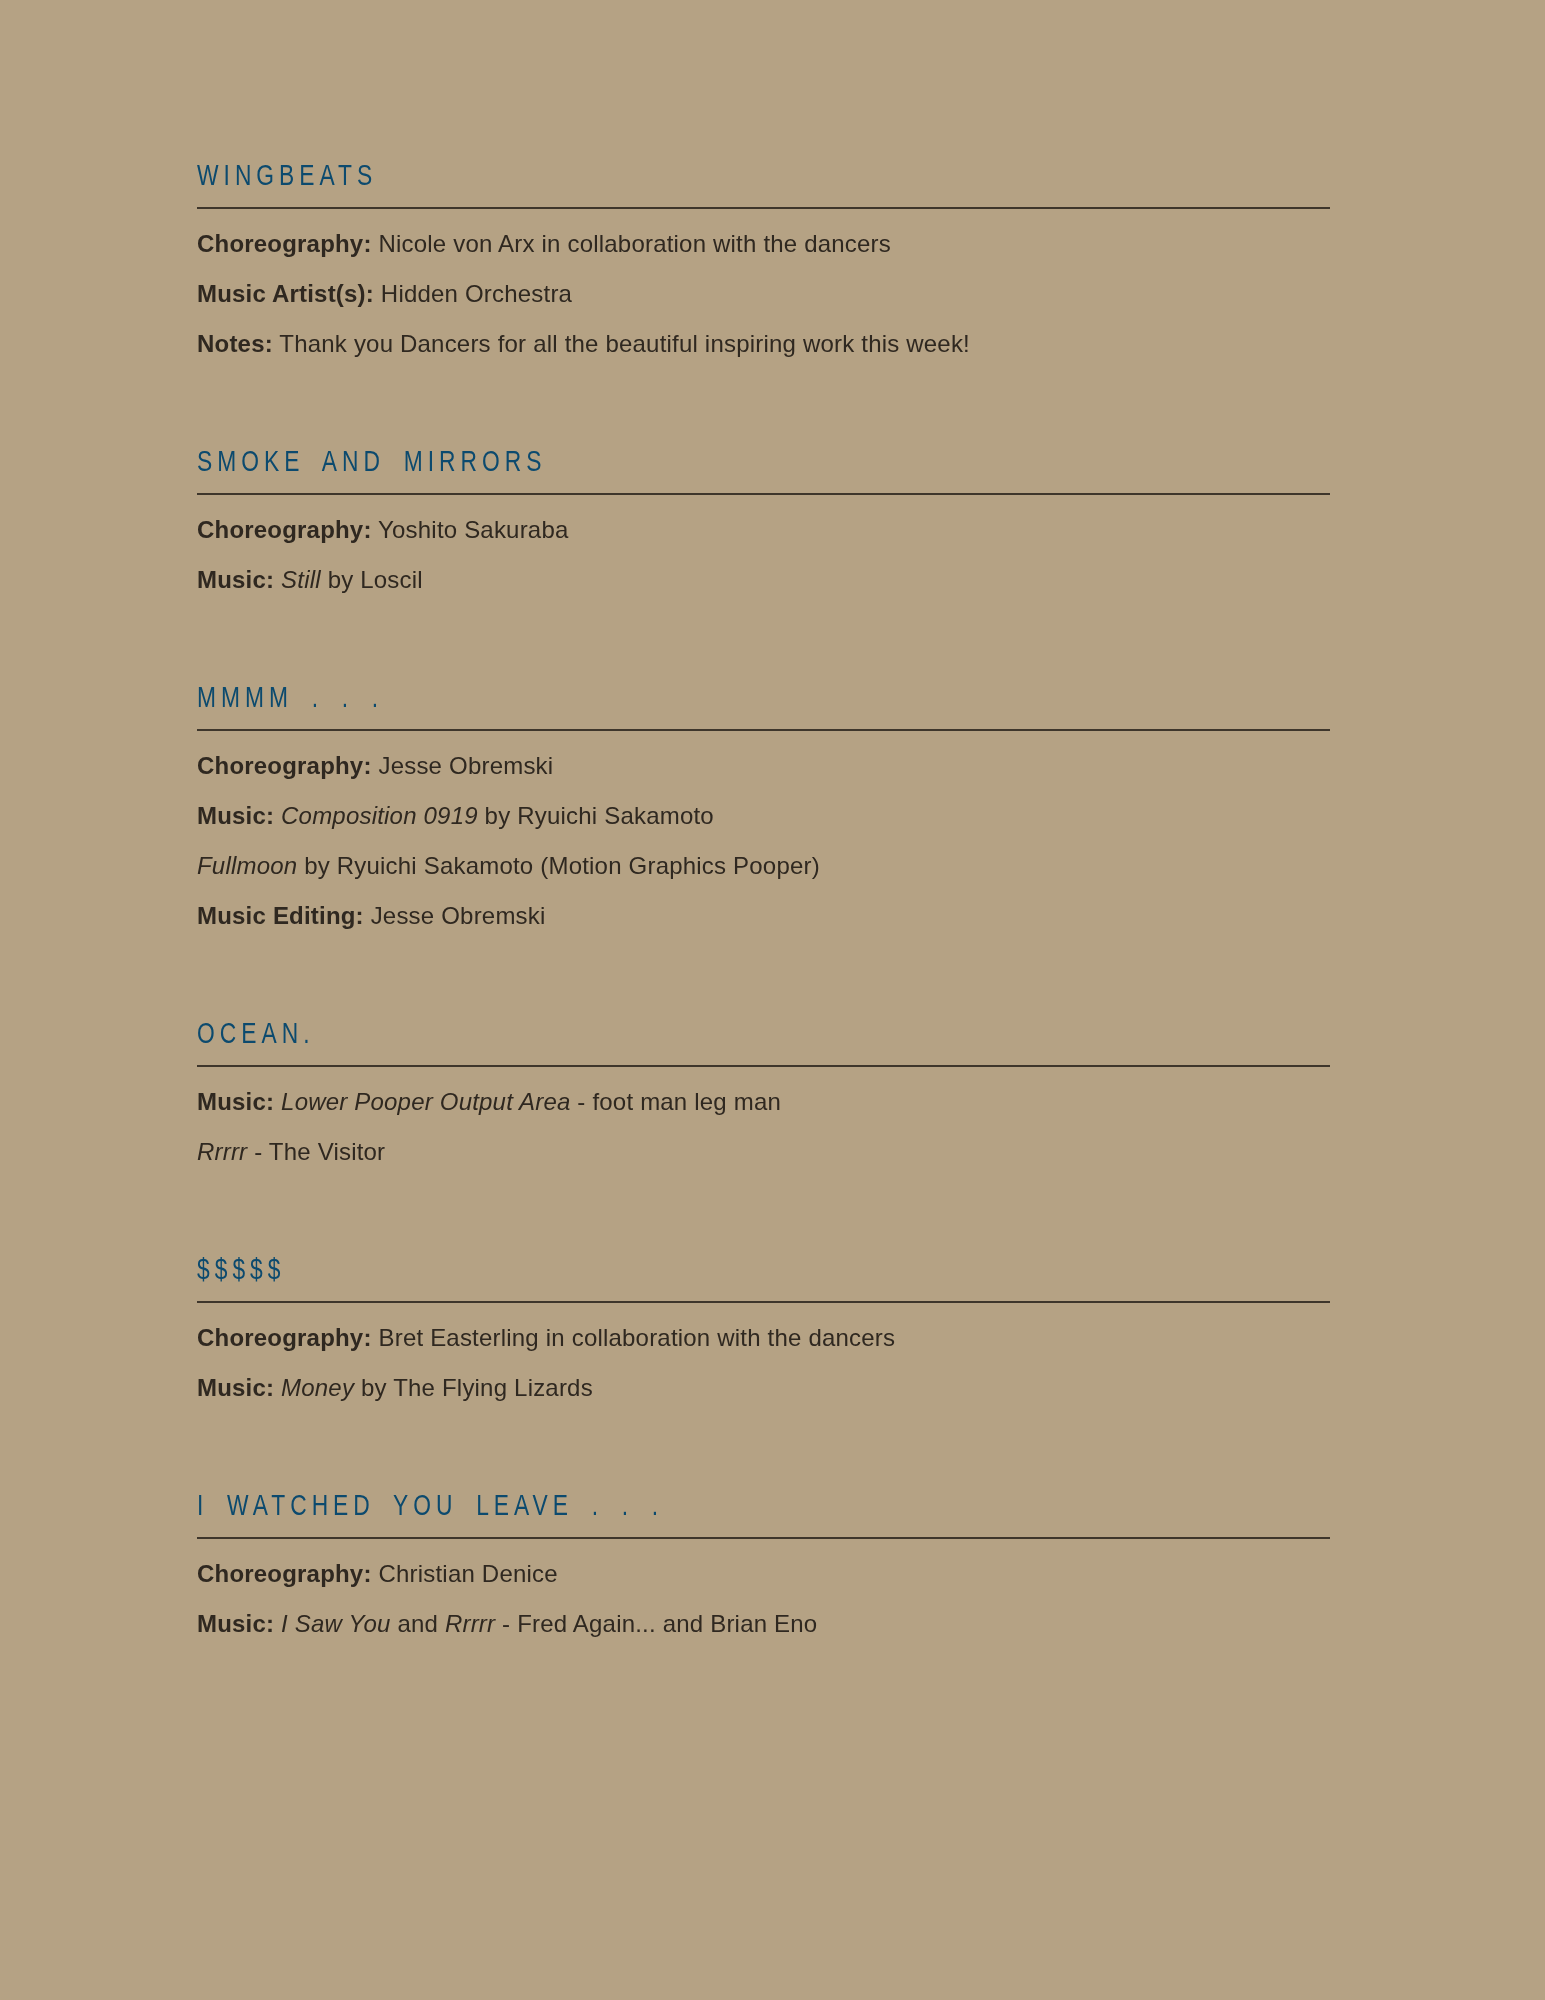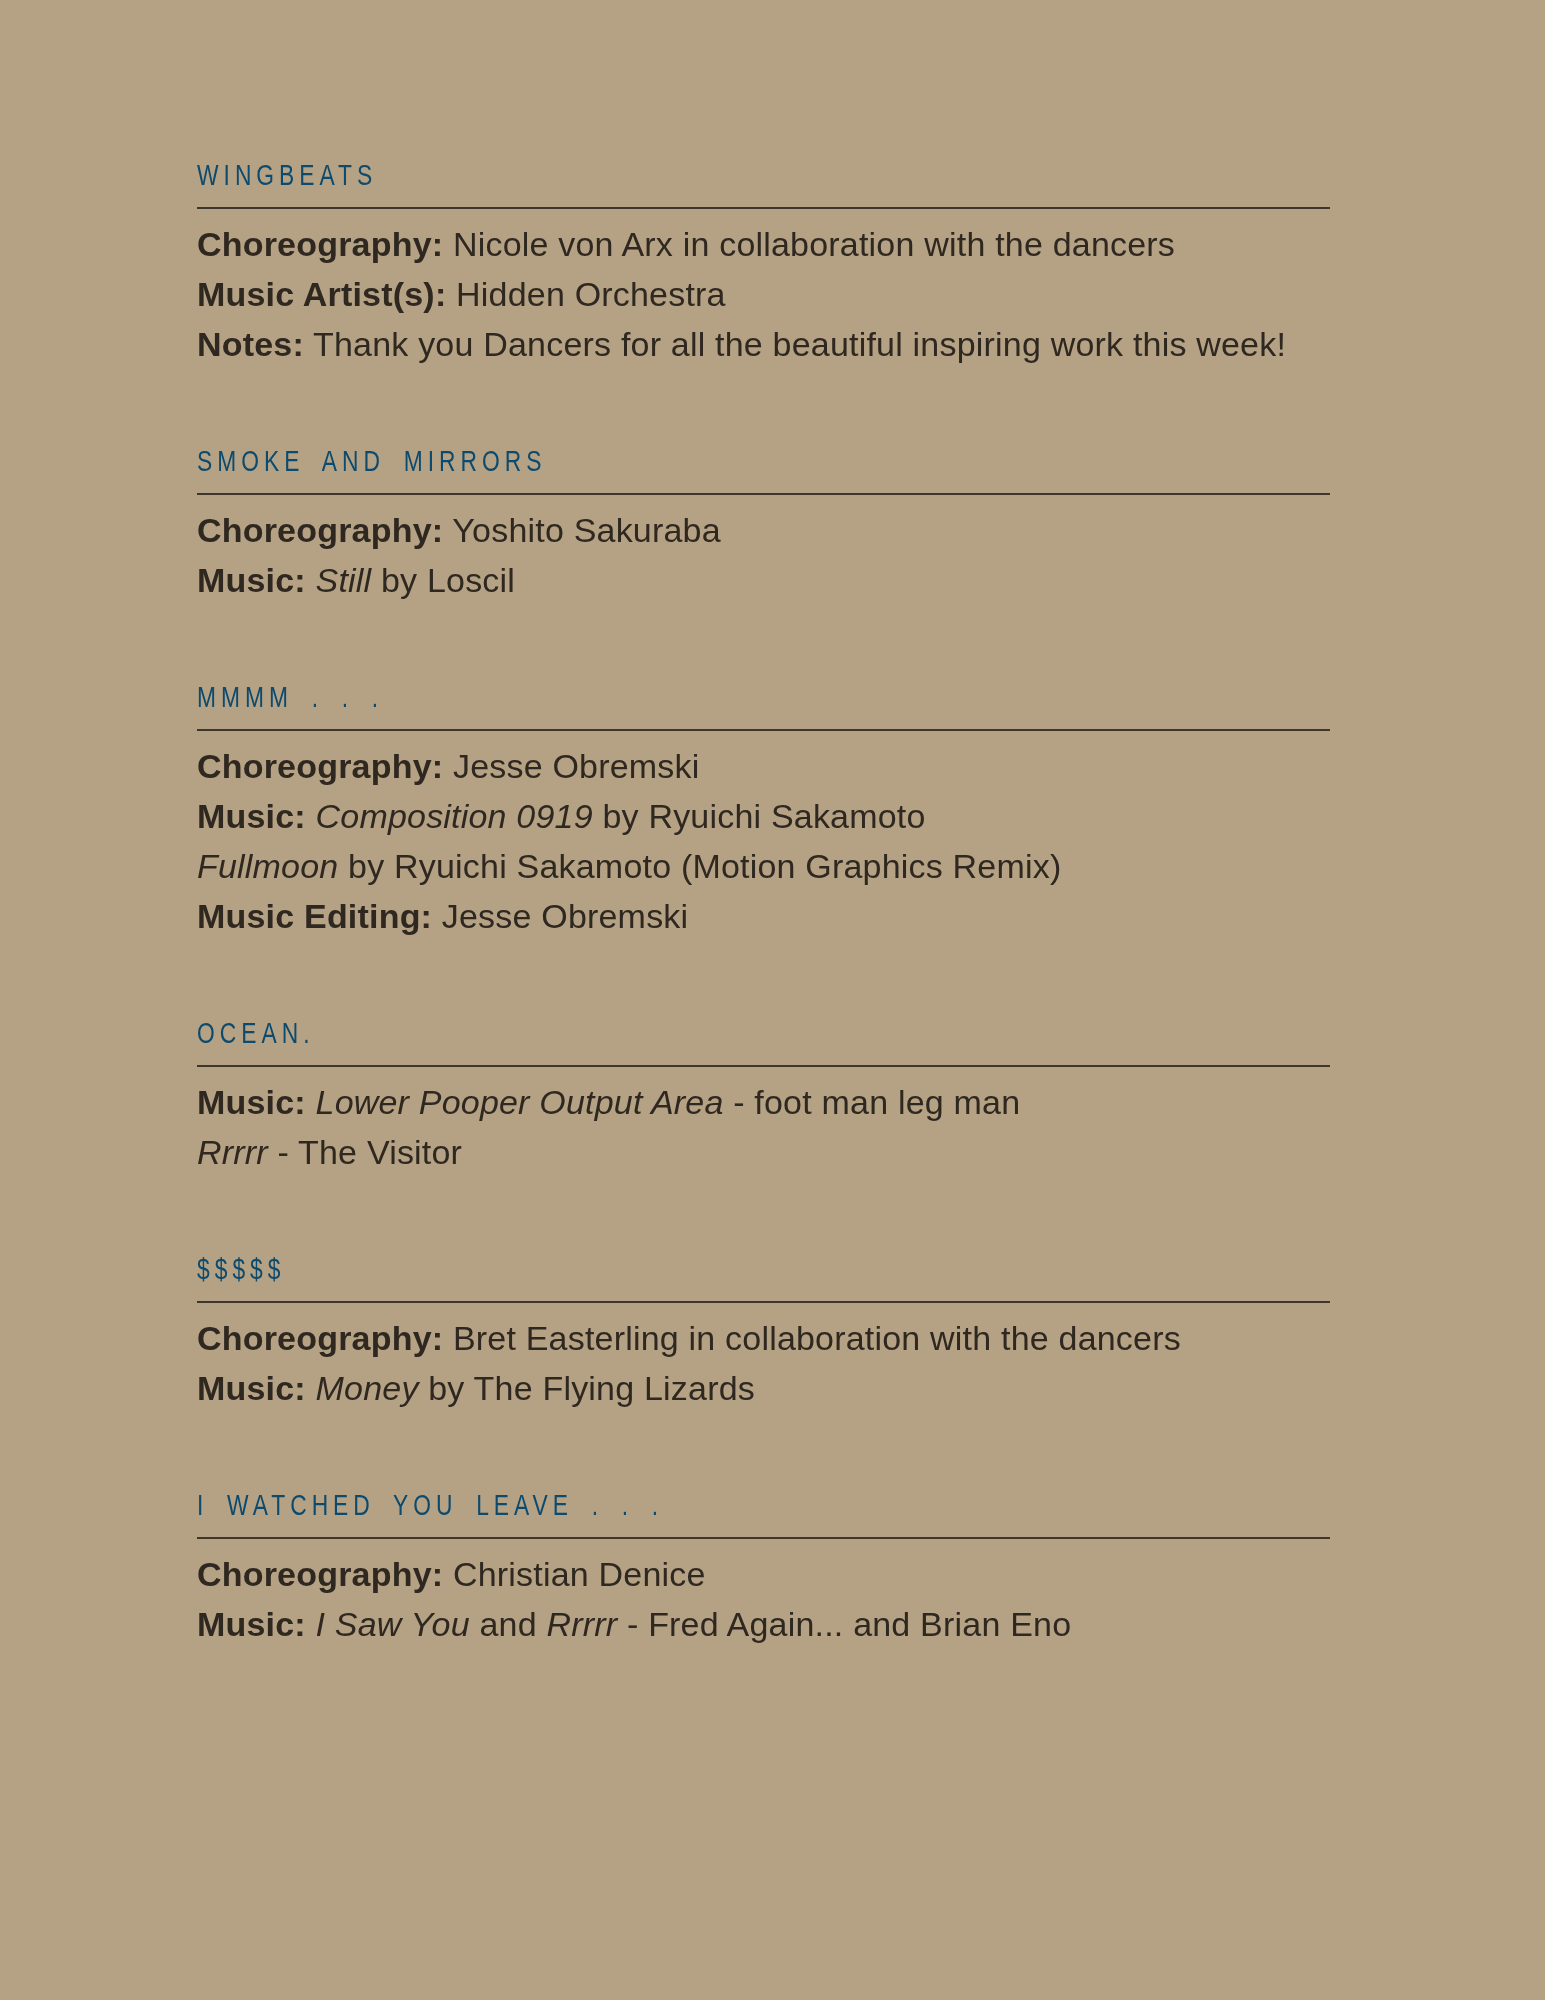--- a/index.html
+++ b/index.html
@@ -41,21 +41,21 @@
     border: none;
     border-top: 2px solid #3e362b;
     margin: 12px 0 0 0;
     width: 100%;
   }
   .details {
     margin-top: 10px;
   }
   .line {
     margin: 0;
-    font-size: 34px;
+    font-size: 24px;
     line-height: 50px;
     letter-spacing: 0.2px;
   }
   .seg { font-style: normal; font-weight: 400; }
   .seg.b { font-weight: 700; }
   .seg.i { font-style: italic; text-align: right; }
 </style>
 </head>
 <body>
 
@@ -79,21 +79,21 @@
       <p class="line"><span class="seg b">Music:</span><span class="seg i"> Still</span><span class="seg"> by Loscil</span></p>
     </div>
   </section>
 
   <section class="piece">
     <h2 class="piece-title"><span class="title-inner">MMMM . . .</span></h2>
     <hr class="rule">
     <div class="details">
       <p class="line"><span class="seg b">Choreography:</span><span class="seg"> Jesse Obremski</span></p>
       <p class="line"><span class="seg b">Music:</span><span class="seg i"> Composition 0919</span><span class="seg"> by Ryuichi Sakamoto</span></p>
-      <p class="line"><span class="seg i">Fullmoon</span><span class="seg"> by Ryuichi Sakamoto (Motion Graphics Remix)</span></p>
+      <p class="line"><span class="seg i">Fullmoon</span><span class="seg"> by Ryuichi Sakamoto (Motion Graphics Pooper)</span></p>
       <p class="line"><span class="seg b">Music Editing:</span><span class="seg"> Jesse Obremski</span></p>
     </div>
   </section>
 
   <section class="piece">
     <h2 class="piece-title"><span class="title-inner">OCEAN.</span></h2>
     <hr class="rule">
     <div class="details">
       <p class="line"><span class="seg b">Music:</span><span class="seg i"> Lower Pooper Output Area</span><span class="seg"> - foot man leg man</span></p>
       <p class="line"><span class="seg i">Rrrrr</span><span class="seg"> - The Visitor</span></p>

